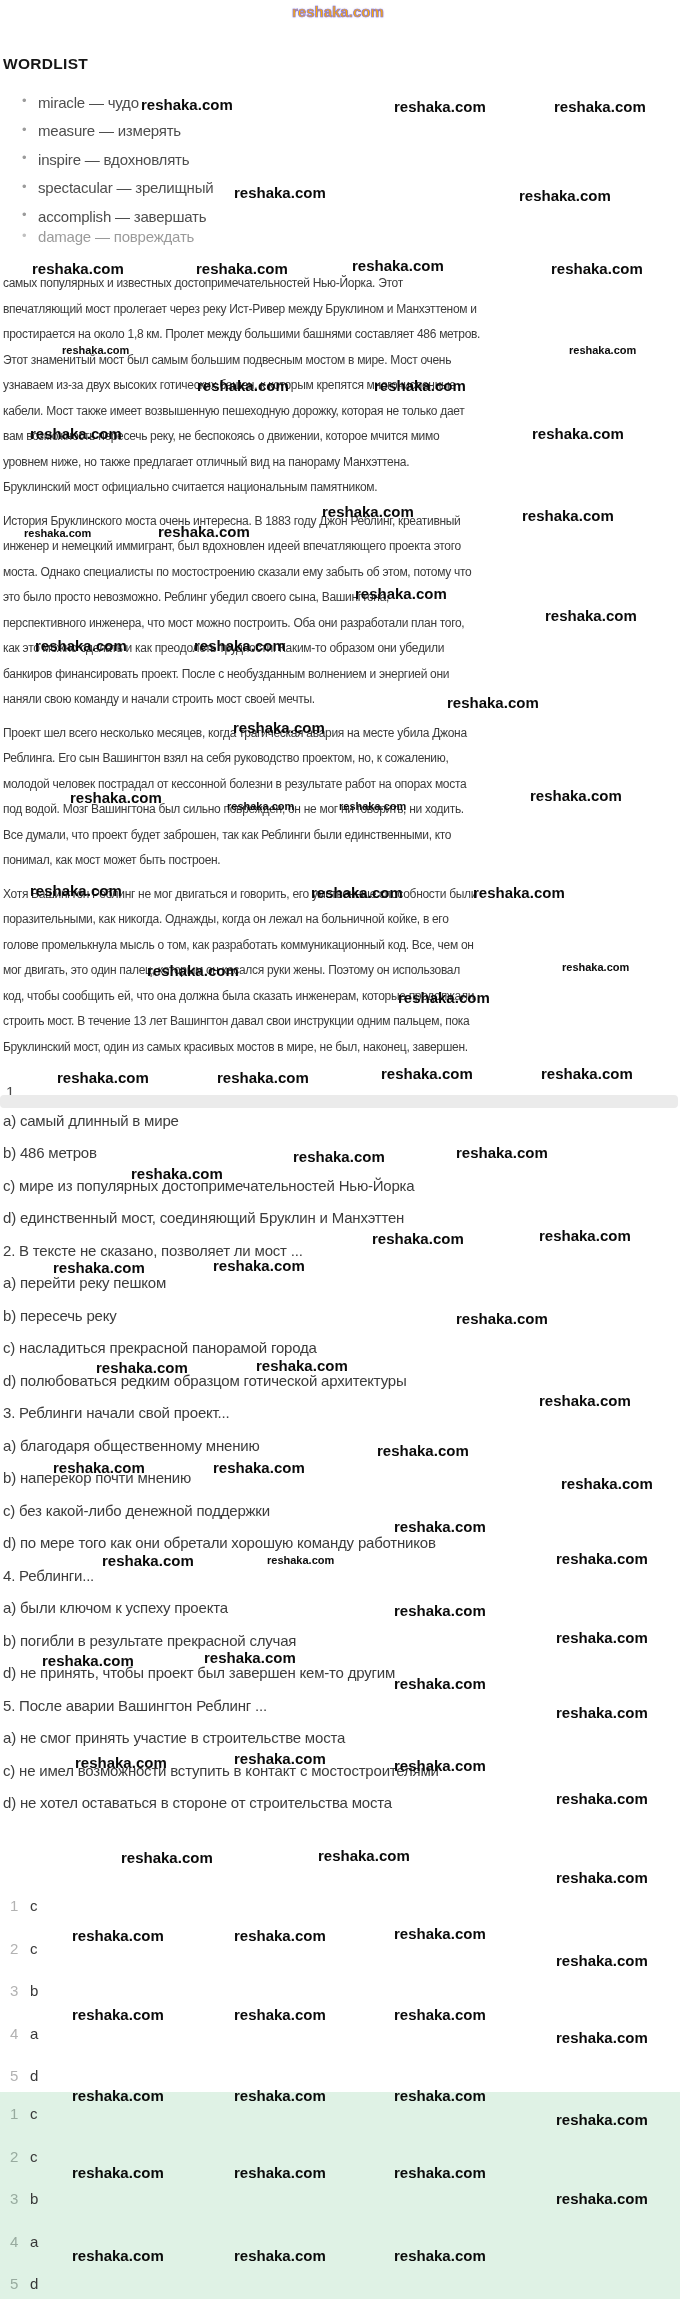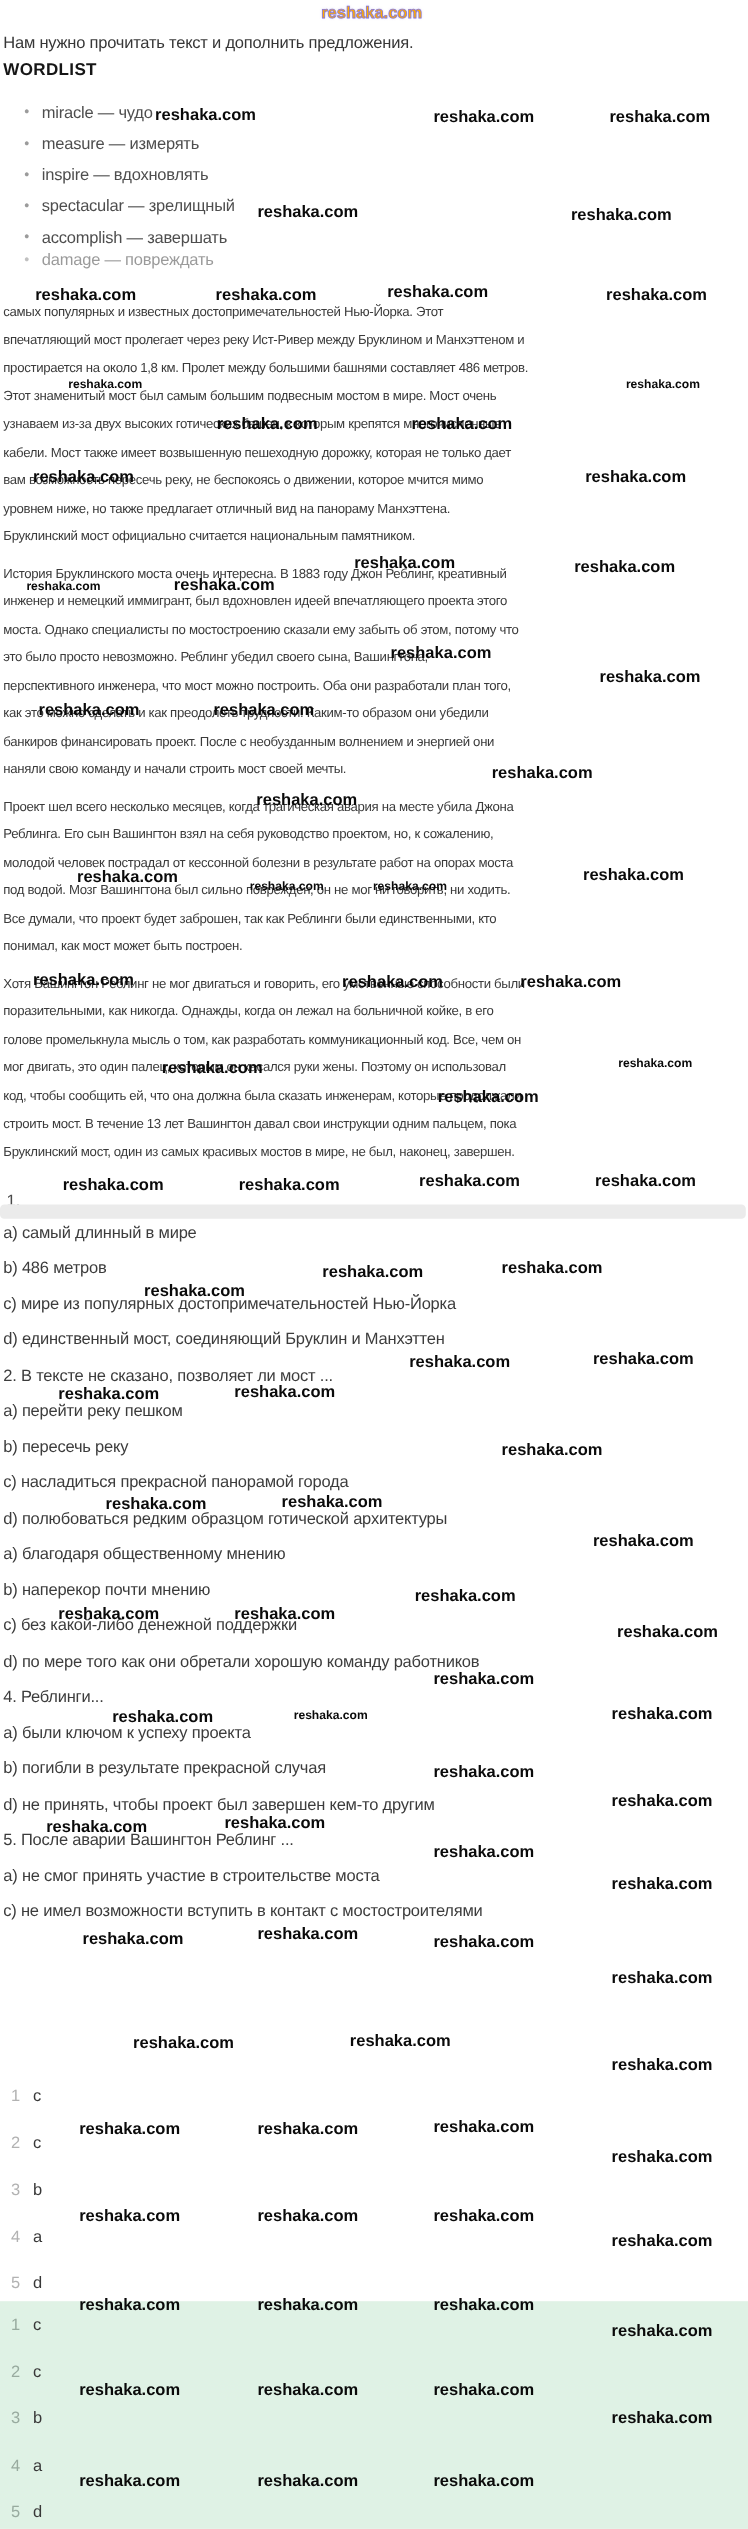--- a/index.html
+++ b/index.html
@@ -37,21 +37,20 @@
   .wm.b{font-size:15px;}
   .wm.s{font-size:11px;}
   .wm.top{font-size:15px;color:#ffaa00;-webkit-text-stroke:0.7px #8678d8;text-shadow:0 0 2px rgba(125,105,215,0.55);}
 </style>
 </head>
 <body>
 
 <div class="page">
   <div class="green-panel"></div>
 
-  <div class="intro">Нам нужно прочитать текст и дополнить предложения.</div>
   <div class="wordlist-title">WORDLIST</div>
 
   <div class="wordlist">
       <div class="wl-item">
         <span class="bullet">•</span>
         <span>miracle — чудо</span>
       </div>
       <div class="wl-item">
         <span class="bullet">•</span>
         <span>measure — измерять</span>
@@ -87,31 +86,33 @@
   <div class="questions">
       <div class="q-line">a) самый длинный в мире</div>
       <div class="q-line">b) 486 метров</div>
       <div class="q-line">c) мире из популярных достопримечательностей Нью-Йорка</div>
       <div class="q-line">d) единственный мост, соединяющий Бруклин и Манхэттен</div>
       <div class="q-line">2. В тексте не сказано, позволяет ли мост ...</div>
       <div class="q-line">a) перейти реку пешком</div>
       <div class="q-line">b) пересечь реку</div>
       <div class="q-line">c) насладиться прекрасной панорамой города</div>
       <div class="q-line">d) полюбоваться редким образцом готической архитектуры</div>
+      <div class="q-line">3. Реблинги начали свой проект...</div>
       <div class="q-line">a) благодаря общественному мнению</div>
       <div class="q-line">b) наперекор почти мнению</div>
       <div class="q-line">c) без какой-либо денежной поддержки</div>
       <div class="q-line">d) по мере того как они обретали хорошую команду работников</div>
       <div class="q-line">4. Реблинги...</div>
       <div class="q-line">a) были ключом к успеху проекта</div>
       <div class="q-line">b) погибли в результате прекрасной случая</div>
       <div class="q-line">d) не принять, чтобы проект был завершен кем-то другим</div>
       <div class="q-line">5. После аварии Вашингтон Реблинг ...</div>
       <div class="q-line">a) не смог принять участие в строительстве моста</div>
       <div class="q-line">c) не имел возможности вступить в контакт с мостостроителями</div>
+      <div class="q-line">d) не хотел оставаться в стороне от строительства моста</div>
     </div>
 
   <div class="ans-block white">
       <div class="ans-row">
         <span class="ans-num">1</span>
         <span class="ans-letter">c</span>
       </div>
       <div class="ans-row">
         <span class="ans-num">2</span>
         <span class="ans-letter">c</span>

